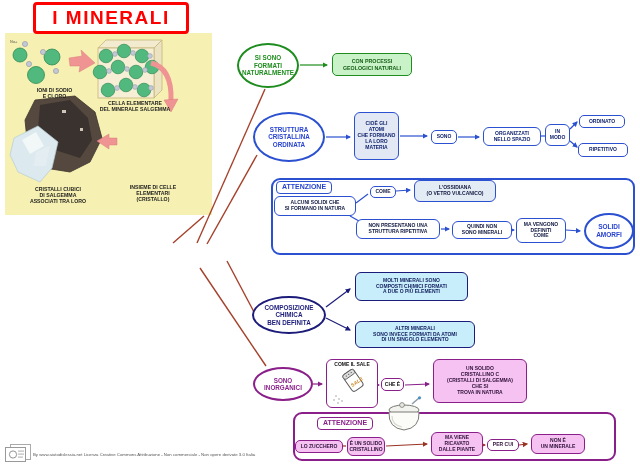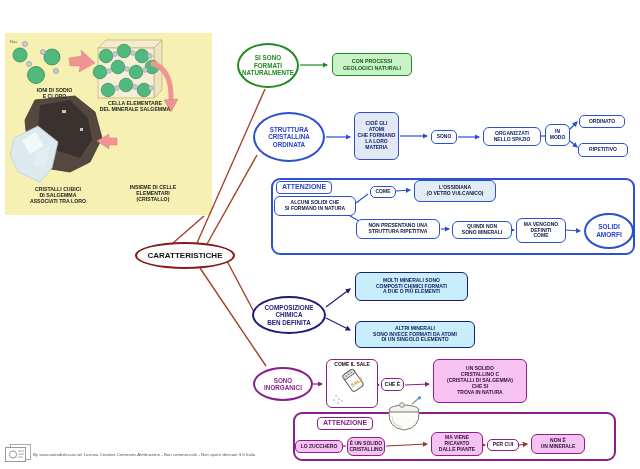--- a/index.html
+++ b/index.html
@@ -18,20 +18,21 @@
          display:flex;align-items:center;justify-content:center;border:3px solid #ff0000;border-radius:4px;
          color:#ff0000;font-weight:bold;font-size:19px;letter-spacing:1.5px;background:#fff;}
   #license{position:absolute;left:33px;top:452px;z-index:2;font-size:4.3px;color:#555;width:420px;}
   .icon-abs{position:absolute;z-index:3;}
 </style>
 </head>
 <body>
 
 <div id="stage">
 
+  <div id="title">I MINERALI</div>
 
   <div id="panel"></div>
 
   <svg class="overlay" width="640" height="469">
     <defs>
       <marker id="mGreen" viewBox="0 0 10 10" refX="8" refY="5" markerWidth="4.5" markerHeight="4.5" orient="auto">
           <path d="M0,0L10,5L0,10z" fill="#1e8c1e"></path>
         </marker>
       <marker id="mBlue" viewBox="0 0 10 10" refX="8" refY="5" markerWidth="4.5" markerHeight="4.5" orient="auto">
           <path d="M0,0L10,5L0,10z" fill="#2b50d0"></path>
@@ -154,21 +155,20 @@
 E CLORO</div>
   <div class="plabel" style="left:90px;top:100px;width:90px;">CELLA ELEMENTARE
 DEL MINERALE SALGEMMA</div>
   <div class="plabel" style="left:8px;top:186px;width:100px;">CRISTALLI CUBICI
 DI SALGEMMA
 ASSOCIATI TRA LORO</div>
   <div class="plabel" style="left:115px;top:184px;width:76px;">INSIEME DI CELLE
 ELEMENTARI
 (CRISTALLO)</div>
 
-  <div class="node ell" style="left:135px;top:242px;width:100px;height:27px;border:2px solid #8b1a1a;color:#111;font-size:8px;">CARATTERISTICHE</div>
 
   <div class="node ell" style="left:237px;top:43px;width:62px;height:45px;border:2px solid #1e8c1e;color:#1e8c1e;font-size:6.3px;">SI SONO
 FORMATI
 NATURALMENTE</div>
   <div class="node rb" style="left:332px;top:53px;width:80px;height:23px;border:1.5px solid #1e8c1e;background:#c9f2c9;color:#135e13;font-size:5.3px;border-radius:5px;">CON PROCESSI
 GEOLOGICI NATURALI</div>
 
   <div class="node ell" style="left:253px;top:112px;width:72px;height:50px;border:2px solid #2b50d0;color:#2743d0;font-size:6.3px;">STRUTTURA
 CRISTALLINA
 ORDINATA</div>

